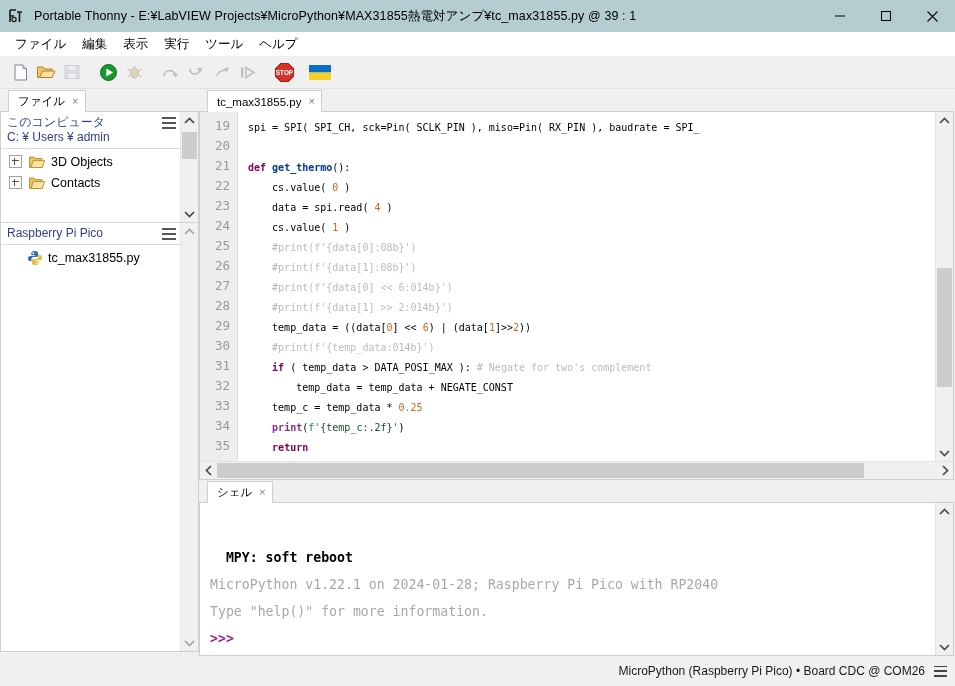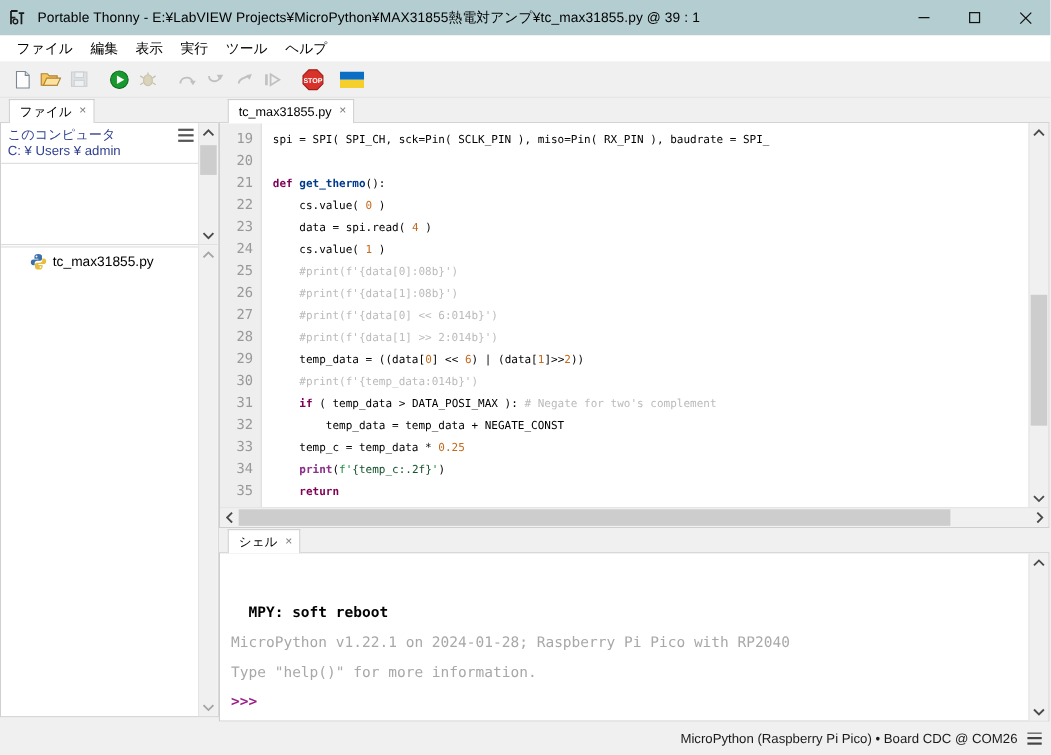--- a/index.html
+++ b/index.html
@@ -478,20 +478,42 @@
                   <span>このコンピュータ</span>
                   <span class="pt-sub">C: ¥ Users ¥ admin</span>
                 </div>
                 <div class="burger">
                     <i></i>
                     <i></i>
                     <i></i>
                   </div>
               </div>
               <div class="panel-sep"></div>
+              <div class="tree">
+                <div class="tree-row">
+                  <span class="expander"></span>
+                  <span class="folder-icon">
+                    <svg width="16" height="14" viewBox="0 0 16 14">
+                      <path d="M0.5 12.5 L0.5 2 L5 2 L6.4 3.6 L13 3.6 L13 12.5 Z" fill="#f0c060" stroke="#b58c2e" stroke-width="0.9"></path>
+                      <path d="M2 12.5 L4.2 5.6 L15.5 5.6 L13.3 12.5 Z" fill="#fbe3a4" stroke="#b58c2e" stroke-width="0.9"></path>
+                    </svg>
+                  </span>
+                  <span>3D Objects</span>
+                </div>
+                <div class="tree-row">
+                  <span class="expander"></span>
+                  <span class="folder-icon">
+                    <svg width="16" height="14" viewBox="0 0 16 14">
+                      <path d="M0.5 12.5 L0.5 2 L5 2 L6.4 3.6 L13 3.6 L13 12.5 Z" fill="#f0c060" stroke="#b58c2e" stroke-width="0.9"></path>
+                      <path d="M2 12.5 L4.2 5.6 L15.5 5.6 L13.3 12.5 Z" fill="#fbe3a4" stroke="#b58c2e" stroke-width="0.9"></path>
+                    </svg>
+                  </span>
+                  <span>Contacts</span>
+                </div>
+              </div>
             </div>
             <div class="vscroll">
               <div class="vs-arrow">
                 <svg class="chev" width="11" height="8" viewBox="0 0 11 8">
                     <path d="M1 6 L5.5 1.5 L10 6" fill="none" stroke="#4a4a4a" stroke-width="1.7"></path>
                   </svg>
               </div>
               <div class="vs-track">
                 <div class="vs-thumb" style="top:4%;height:36%;"></div>
               </div>
@@ -500,20 +522,28 @@
                     <path d="M1 2 L5.5 6.5 L10 2" fill="none" stroke="#4a4a4a" stroke-width="1.7"></path>
                   </svg>
               </div>
             </div>
           </div>
         </div>
 
         <div class="panel panel-bottom">
           <div class="panel-inner">
             <div class="panel-content">
+              <div class="panel-head">
+                <div class="panel-title">Raspberry Pi Pico</div>
+                <div class="burger">
+                    <i></i>
+                    <i></i>
+                    <i></i>
+                  </div>
+              </div>
               <div class="panel-sep"></div>
               <div class="tree">
                 <div class="tree-row indent">
                   <span class="py-icon">
                     <svg width="16" height="16" viewBox="0 0 16 16">
                       <path d="M7.8 1 C5 1 4.3 2.2 4.3 3.6 L4.3 5.2 L8 5.2 L8 5.9 L3.2 5.9 C1.8 5.9 1 6.9 1 8.5 C1 10.1 1.8 11.1 3.2 11.1 L4.5 11.1 L4.5 9.3 C4.5 8 5.5 7.1 6.8 7.1 L9.4 7.1 C10.5 7.1 11.2 6.4 11.2 5.3 L11.2 3.6 C11.2 2.2 10.6 1 7.8 1 Z" fill="#3a6fa8"></path>
                       <circle cx="6.2" cy="3.2" r="0.85" fill="#ffffff"></circle>
                       <path d="M8.2 15 C11 15 11.7 13.8 11.7 12.4 L11.7 10.8 L8 10.8 L8 10.1 L12.8 10.1 C14.2 10.1 15 9.1 15 7.5 C15 5.9 14.2 4.9 12.8 4.9 L11.5 4.9 L11.5 6.7 C11.5 8 10.5 8.9 9.2 8.9 L6.6 8.9 C5.5 8.9 4.8 9.6 4.8 10.7 L4.8 12.4 C4.8 13.8 5.4 15 8.2 15 Z" fill="#e6bd3c"></path>
                       <circle cx="9.8" cy="12.8" r="0.85" fill="#ffffff"></circle>
                     </svg>

